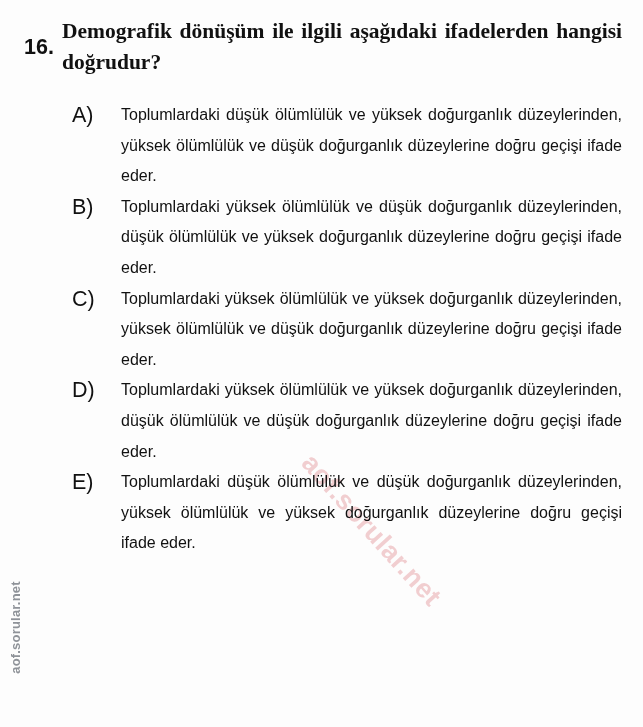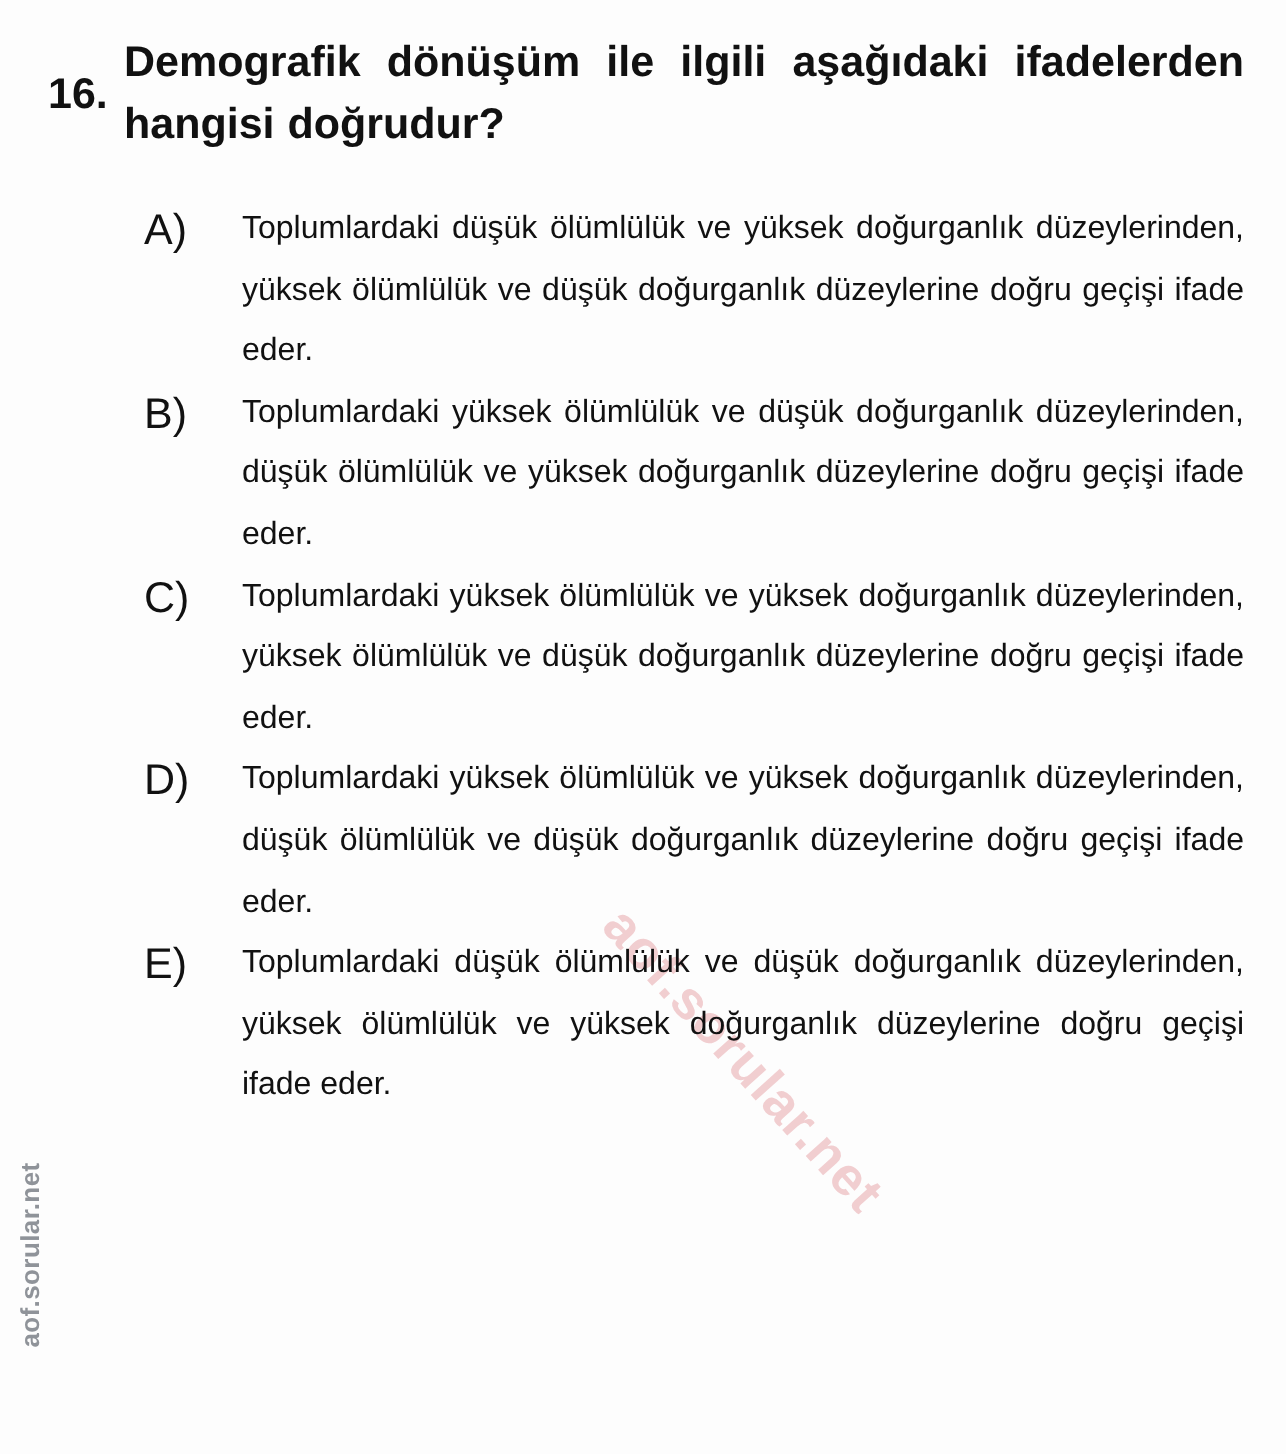--- a/index.html
+++ b/index.html
@@ -87,20 +87,21 @@
 
   .q-text {
     flex: 1 1 auto;
     font-size: 21.5px;
     font-weight: 700;
     line-height: 31px;
     text-align: justify;
     text-align-last: left;
     word-spacing: 0.5px;
     hyphens: none;
+    font-family: Liberation Serif, serif;
   }
 
   
   .options {
     position: absolute;
     left: 0;
     top: 100px;
     width: 643px;
     box-sizing: border-box;
     padding-left: 72px;

